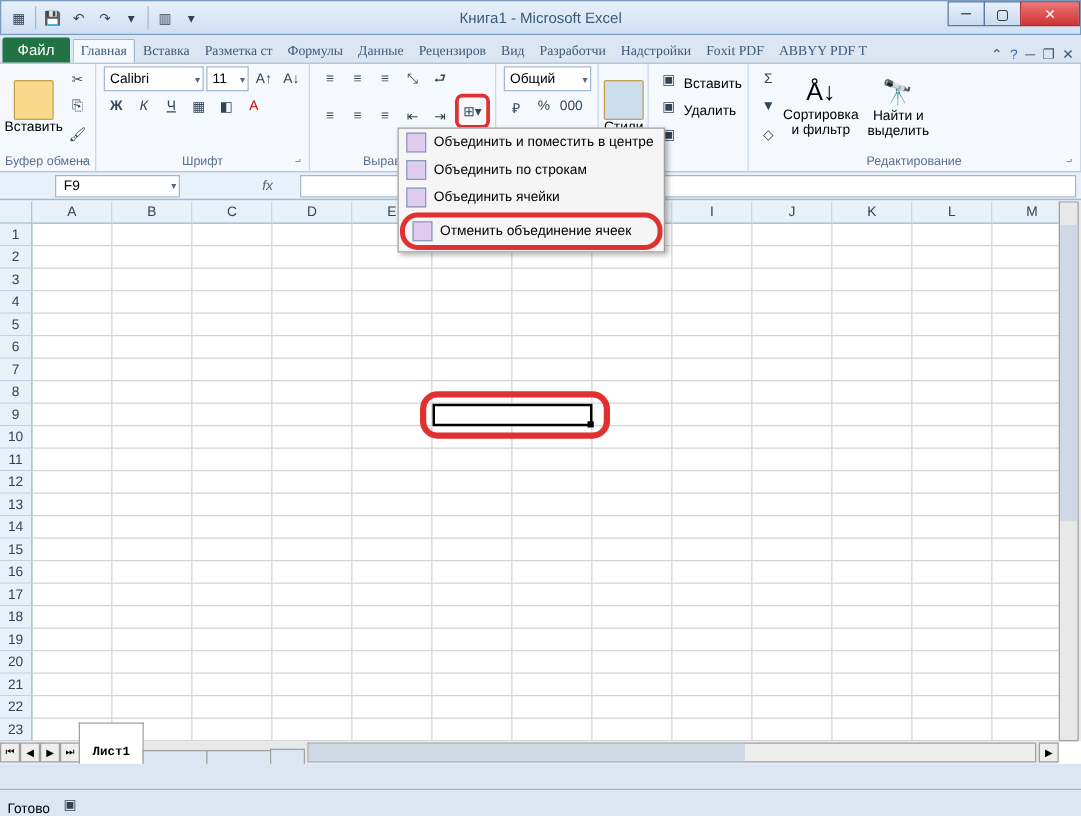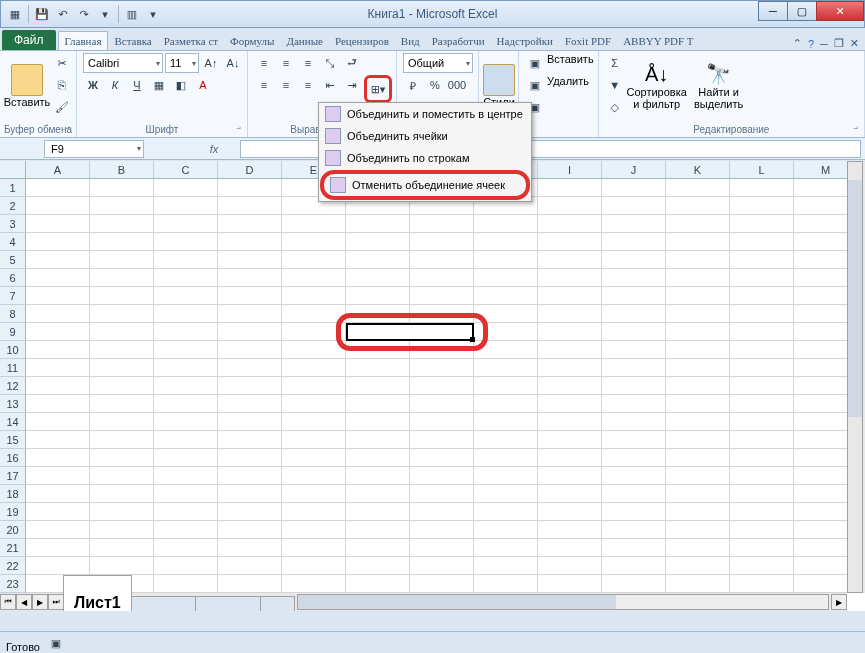--- a/index.html
+++ b/index.html
@@ -25,21 +25,21 @@
 
 
 .ribbon { height: 88px; background: #f5f9fd; border-top: 1px solid #a0b8d0; border-bottom: 1px solid #a0b8d0; display: flex; }
 .group { border-right: 1px solid #c8d8ea; display: flex; flex-direction: column; padding: 2px 4px 0; }
 .group-body { flex: 1; display: flex; align-items: flex-start; }
 .group-label { text-align: center; color: #5a7090; font-size: 10px; padding: 2px 0; position: relative; }
 .group-label::after { content: "⌐"; position: absolute; right: 2px; font-size: 8px; color: #5a7090; transform: rotate(180deg); }
 .big-btn { display: flex; flex-direction: column; align-items: center; justify-content: center; width: 46px; height: 66px; }
 .big-btn .ico { width: 32px; height: 32px; background: #f8d98c; border: 1px solid #c0a050; border-radius: 2px; }
 .col { display: flex; flex-direction: column; gap: 2px; margin-left: 2px; }
-.row { display: flex; gap: 2px; align-items: flex-start; }
+.row { display: flex; gap: 2px; align-items: flex-end; }
 .sb { width: 20px; height: 20px; border: 1px solid transparent; display: flex; align-items: center; justify-content: center; color: #345; }
 .combo { height: 20px; border: 1px solid #a0b8d0; background: #fff; display: flex; align-items: center; padding: 0 14px 0 4px; position: relative; }
 .combo::after { content: "▾"; position: absolute; right: 2px; font-size: 8px; color: #567; }
 .merge-btn { border: 3px solid #e03030; border-radius: 6px; padding: 1px; }
 
 
 .dropdown { position: absolute; left: 318px; top: 102px; width: 214px; background: #f5f5f5; border: 1px solid #a0a0a0; box-shadow: 2px 2px 4px rgba(0,0,0,.3); z-index: 20; }
 .dd-item { display: flex; align-items: center; height: 22px; padding: 0 6px; gap: 6px; }
 .dd-ico { width: 16px; height: 16px; background: #dce; border: 1px solid #89b; }
 .dd-last-wrap { border: 4px solid #e03030; border-radius: 14px; margin: 1px; }
@@ -62,21 +62,21 @@
 .cell-row { display: flex; }
 .cell { width: 64px; height: 18px; border-right: 1px solid #d4d4d4; border-bottom: 1px solid #d4d4d4; }
 .merged-sel { position: absolute; border: 2px solid #000; background: #fff; }
 .merged-sel::after { content: ""; position: absolute; right: -3px; bottom: -3px; width: 5px; height: 5px; background: #000; }
 .red-ring { position: absolute; border: 5px solid #e03030; border-radius: 14px; pointer-events: none; }
 
 
 .hscroll { position: absolute; left: 0; right: 18px; bottom: 0; height: 18px; background: #e8e8e8; display: flex; align-items: center; }
 .sheet-tabs { display: flex; align-items: center; height: 18px; }
 .nav-btn { width: 16px; height: 16px; border: 1px solid #a0a0a0; background: #eee; display: flex; align-items: center; justify-content: center; font-size: 8px; }
-.stab { padding: 18px 10px; background: #fff; border: 1px solid #a0a0a0; border-bottom: none; margin-left: -1px; font-size: 16px; }
+.stab { padding: 18px 10px; background: #fff; border: 1px solid #a0a0a0; border-bottom: none; margin-left: -1px; font-size: 10px; font-family: Liberation Mono, monospace; }
 .stab.active { background: #fff; font-weight: bold; }
 .stab.inactive { background: #dce6f2; margin-top: 43px; }
 .hsb { flex: 1; height: 16px; background: #eee; border: 1px solid #a0a0a0; margin: 0 2px; position: relative; }
 .hsb-thumb { position: absolute; left: 0; width: 60%; height: 100%; background: #cfd8e4; }
 .vscroll { position: absolute; right: 0; top: 0; bottom: 18px; width: 18px; background: #e8e8e8; }
 .vsb { width: 16px; height: 100%; border: 1px solid #a0a0a0; position: relative; }
 .vsb-thumb { position: absolute; top: 18px; height: 55%; width: 100%; background: #cfd8e4; }
 
 
 .status { position: absolute; left: 0; right: 0; bottom: 0; height: 22px; background: #dce6f2; border-top: 1px solid #a0b8d0; display: flex; align-items: flex-end; padding: 0 6px; }
@@ -266,25 +266,25 @@
   </div>
 </div>
 
 <div class="dropdown">
   <div class="dd-item">
       <div class="dd-ico"></div>
       <span>Объединить и поместить в центре</span>
     </div>
   <div class="dd-item">
       <div class="dd-ico"></div>
-      <span>Объединить ячейки</span>
+      <span>Объединить по строкам</span>
     </div>
   <div class="dd-item">
       <div class="dd-ico"></div>
-      <span>Объединить по строкам</span>
+      <span>Объединить ячейки</span>
     </div>
   <div class="dd-last-wrap">
     <div class="dd-item">
         <div class="dd-ico"></div>
         <span>Отменить объединение ячеек</span>
       </div>
   </div>
 </div>
 
 <div class="fbar">

